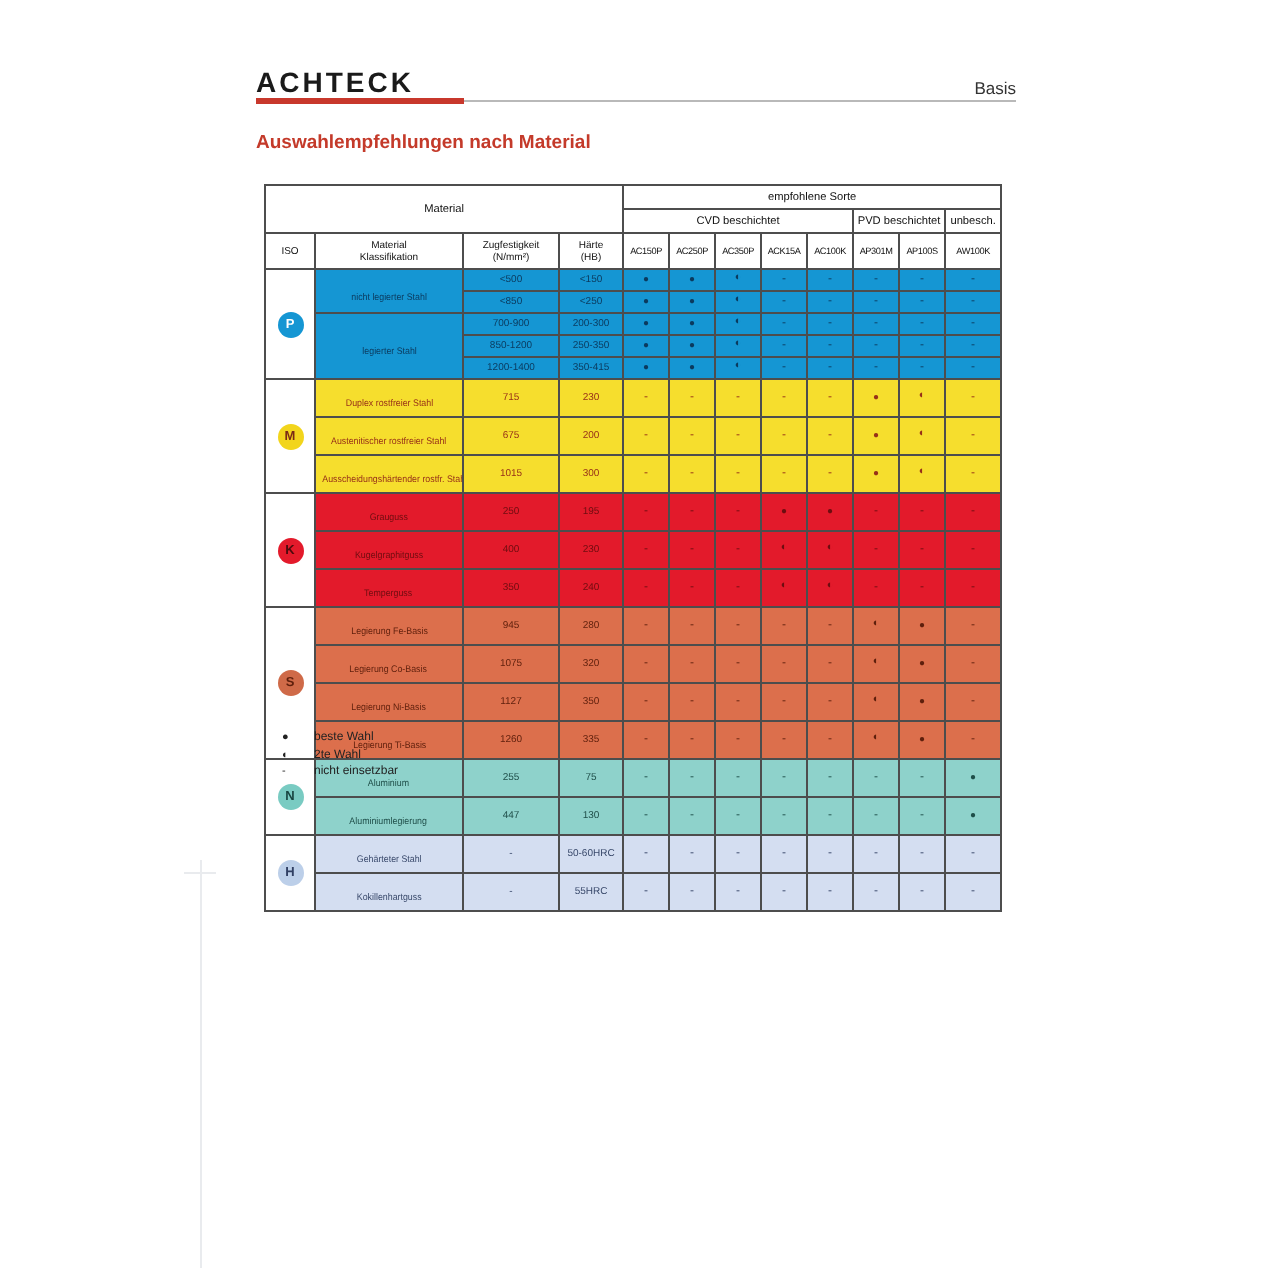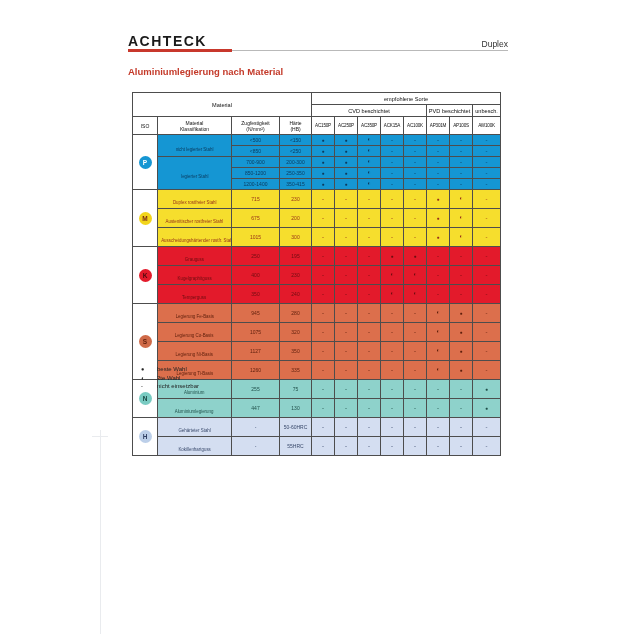--- a/index.html
+++ b/index.html
@@ -39,22 +39,22 @@
   .artifact-v{position:absolute;left:100px;top:430px;width:1px;height:204px;background:#e9ebee;}
   .artifact-h{position:absolute;left:92px;top:436px;width:16px;height:1px;background:#e9ebee;}
 </style>
 </head>
 <body>
 
 <div class="page">
   <div class="brand">ACHTECK</div>
   <div class="header-rule"></div>
   <div class="brand-underline"></div>
-  <div class="header-right">Duplex</div>
-  <div class="page-title">Aluminiumlegierung nach Material</div>
+  <div class="header-right">Basis</div>
+  <div class="page-title">Auswahlempfehlungen nach Material</div>
 
   <div id="table-container">
       <table>
         <colgroup>
           <col style="width: 25px;">
           <col style="width: 74px;">
           <col style="width: 48px;">
           <col style="width: 32px;">
           <col style="width: 23px;">
           <col style="width: 23px;">

